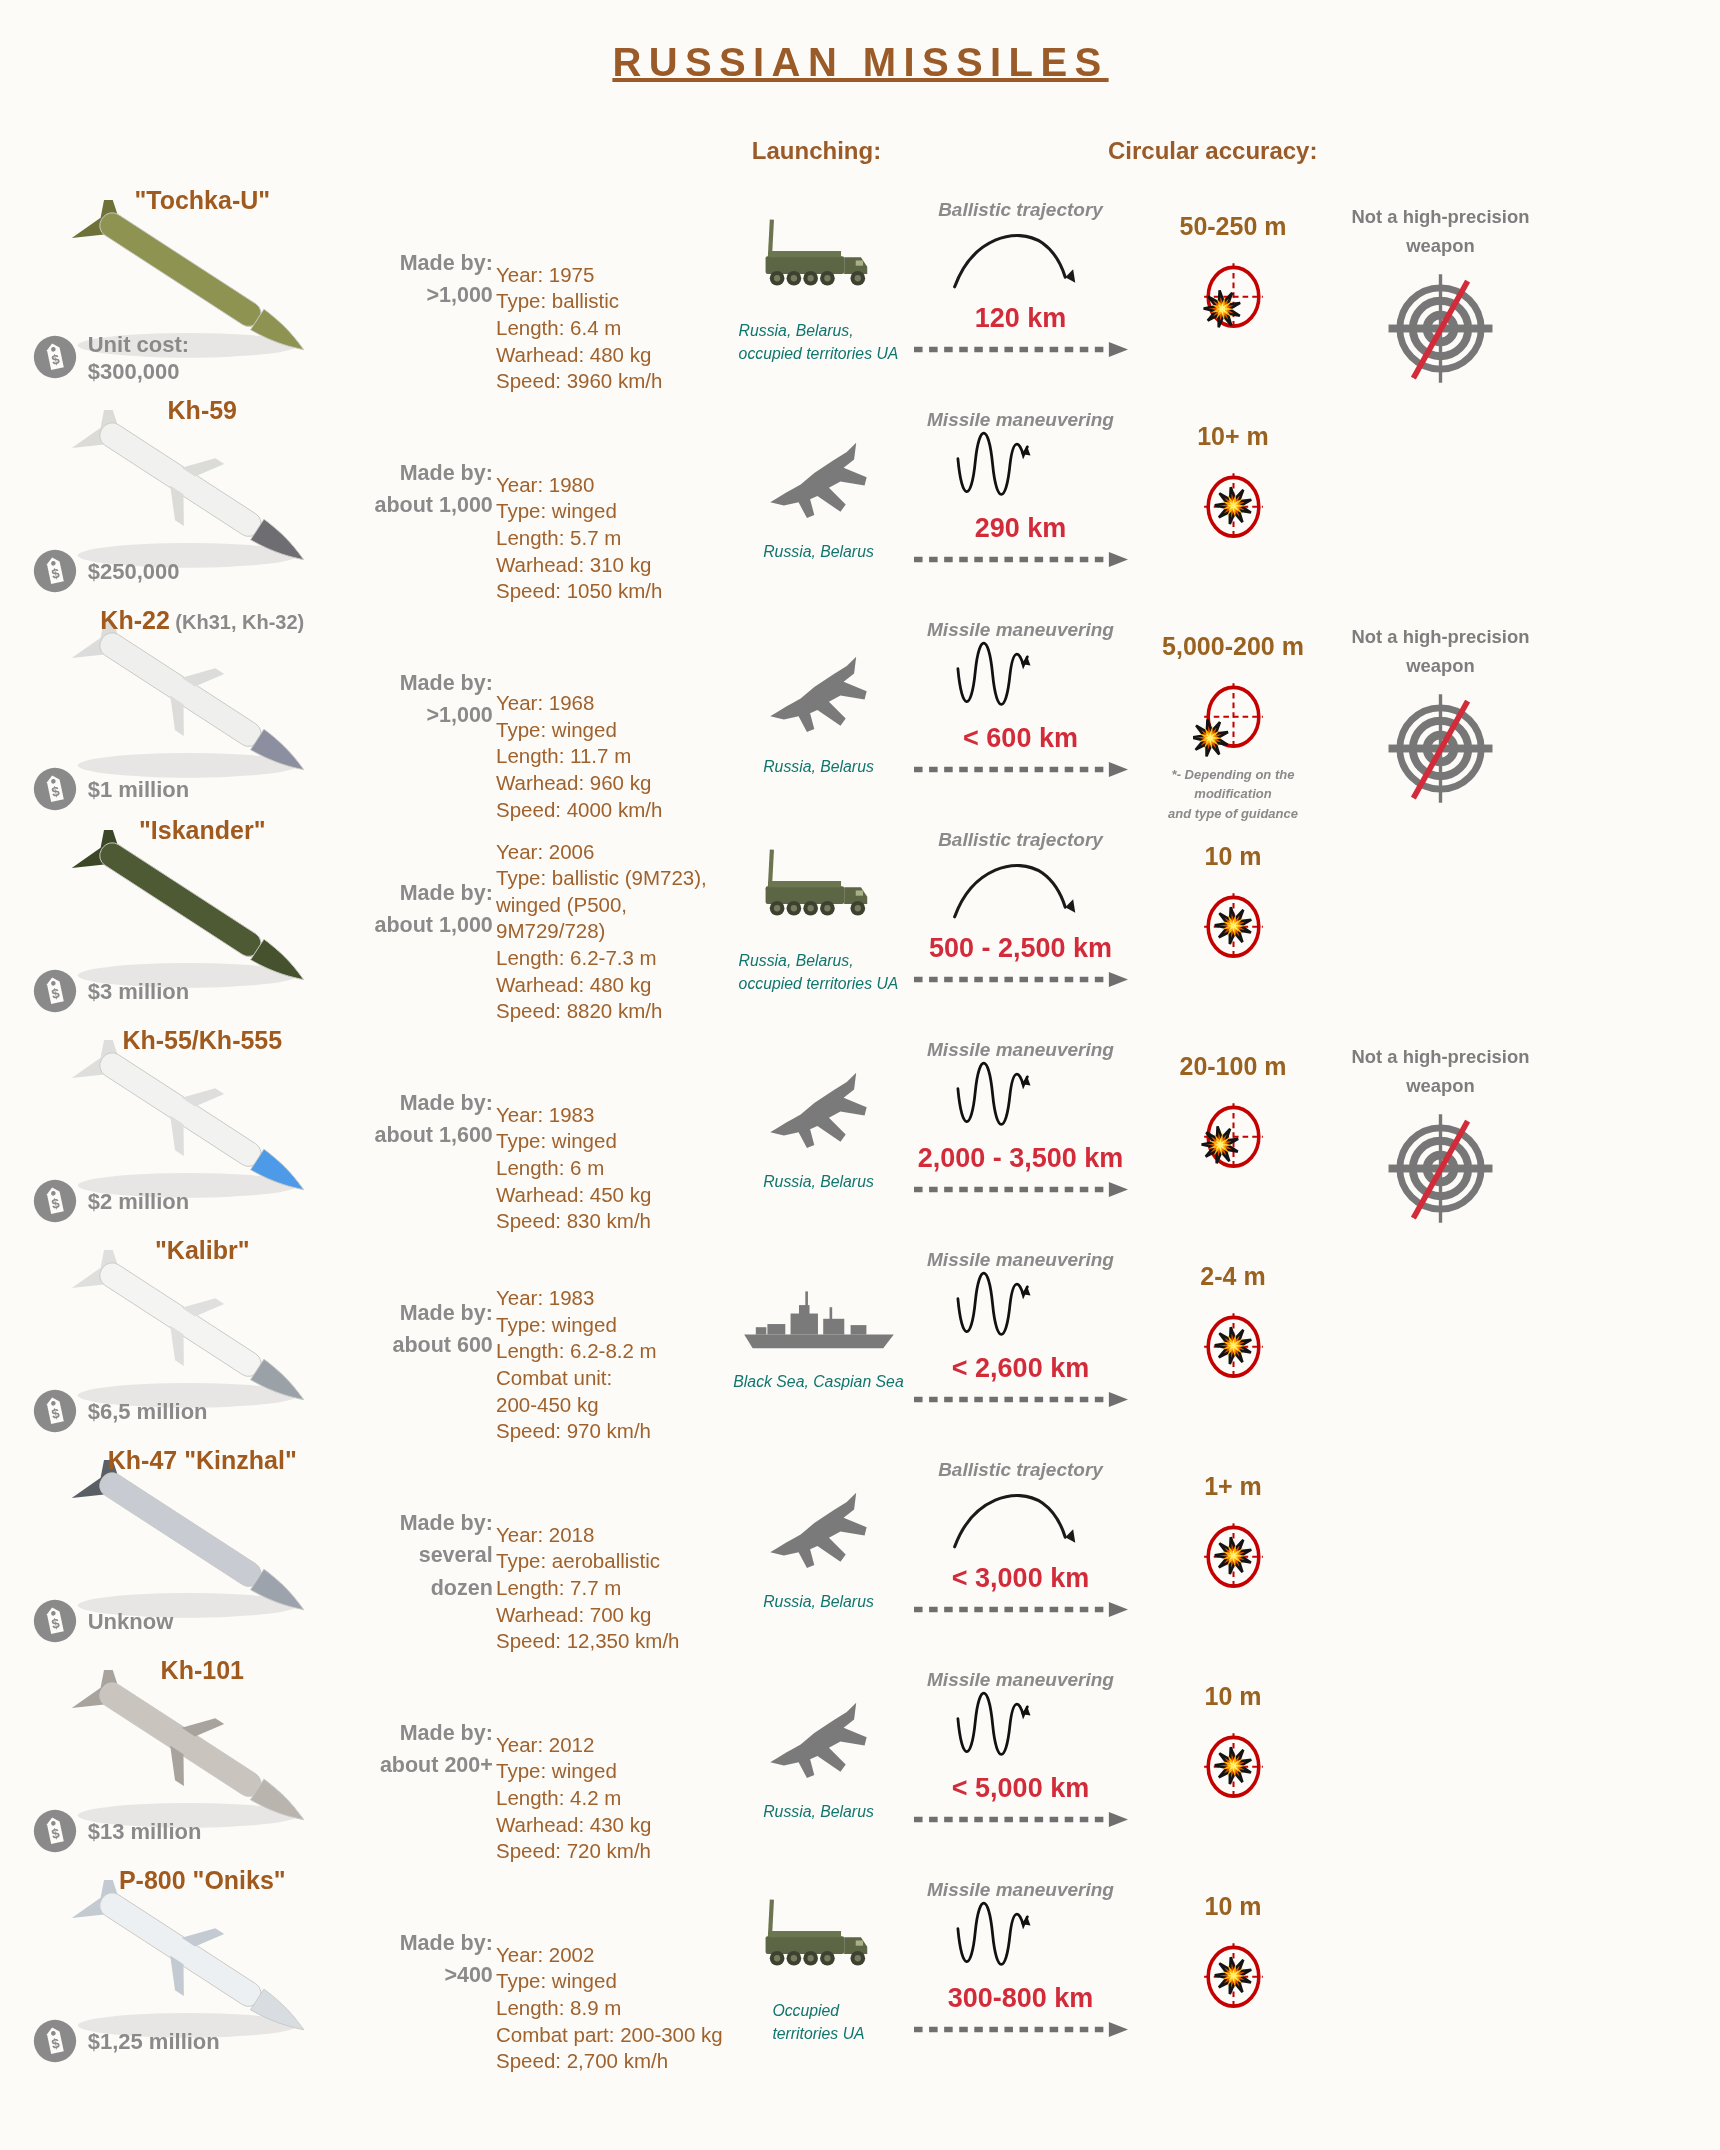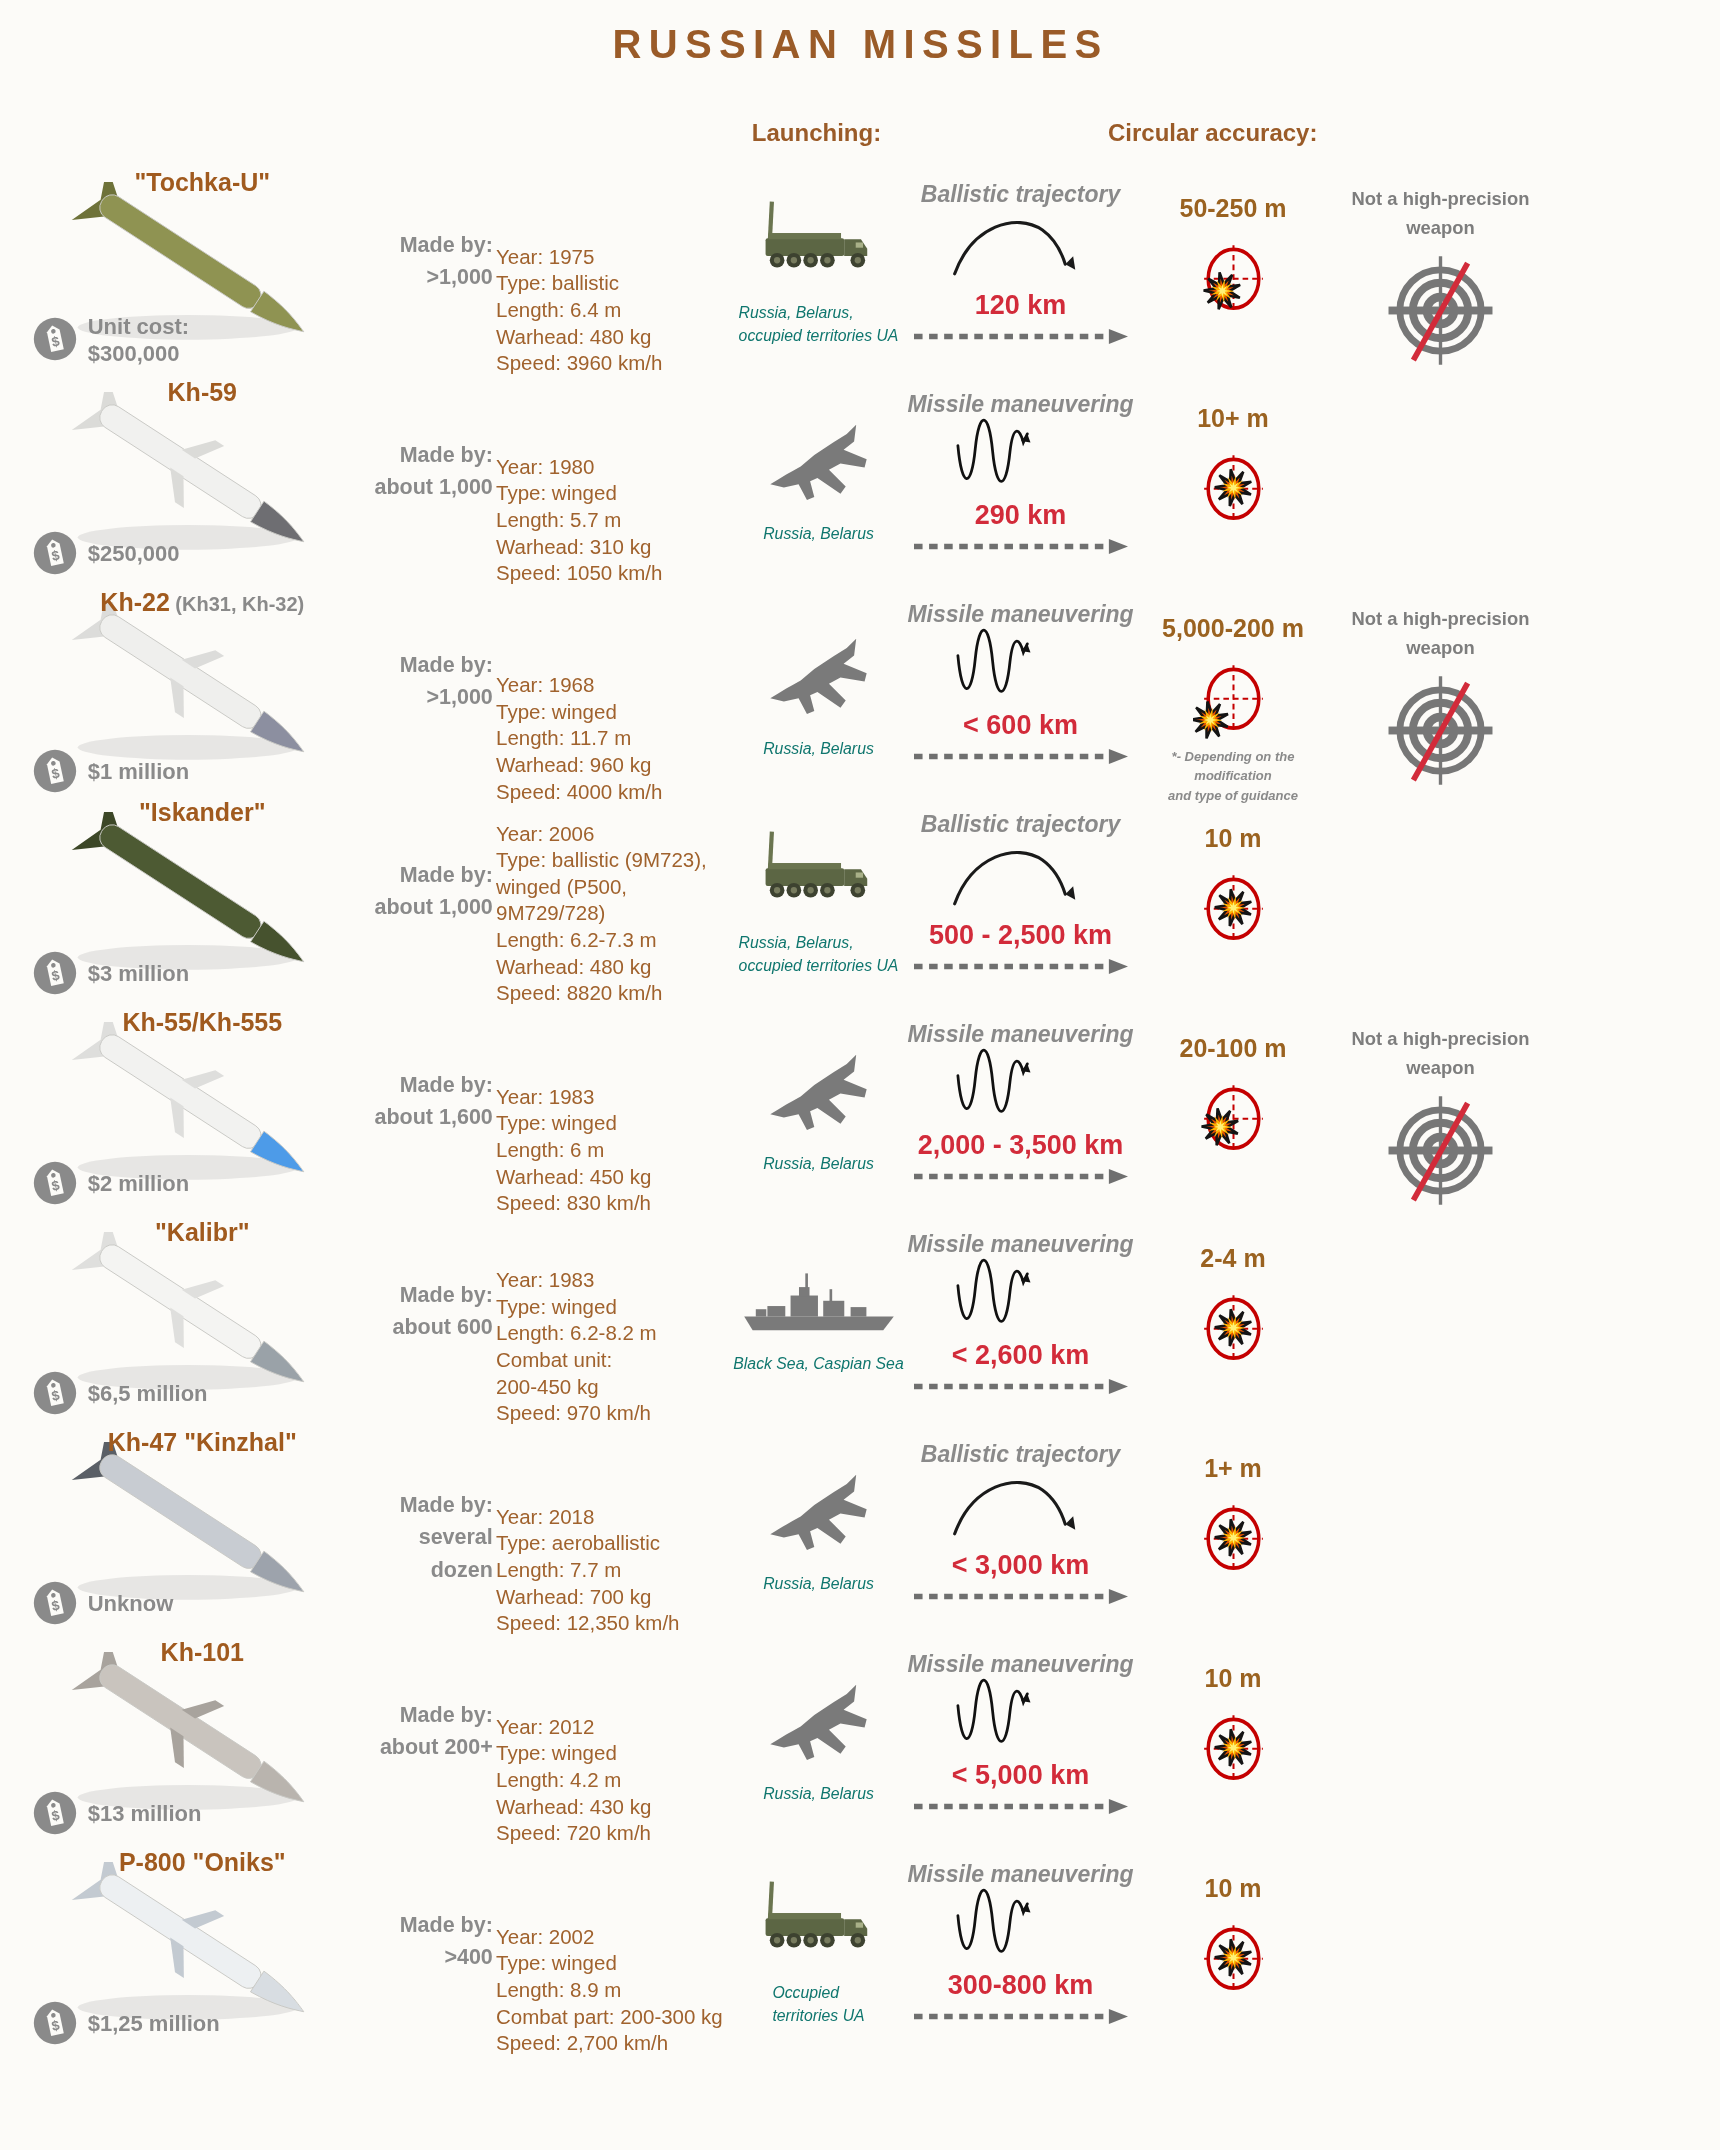--- a/index.html
+++ b/index.html
@@ -1,19 +1,19 @@
 <!DOCTYPE html>
 <html style="font-size:8.4px"><head>
 <meta charset="utf-8">
 <style>
   html,body{margin:0;padding:0;background:#e8e8e6;}
   .page{width:1721px;height:2151px;position:relative;background:#FCFBF8;
         font-family:"Liberation Sans",sans-serif;overflow:hidden;}
-  .page-title{padding-top:22px;text-align:center;font-size:40px;font-weight:bold;
-        color:#9A5B28;letter-spacing:7.4px;}
+  .page-title{padding-top:40px;text-align:center;font-size:40px;font-weight:bold;
+        color:#9A5B28;letter-spacing:7.4px;text-decoration:underline;}
   .col-heads{position:relative;height:100px;}
   .col-head{position:absolute;font-size:24px;font-weight:bold;color:#9A5B28;top:52px;}
   .col-head.launching{left:730px;width:173px;text-align:center;}
   .col-head.accuracy{left:1108px;width:231px;}
   .rows{padding-left:29px;}
   .row{display:grid;grid-template-columns:467px 236px 173px 231px 194px 221px;
        height:210px;position:relative;}
   .col{position:relative;}
   
   .missile-name{position:absolute;top:1.1px;left:5.3px;width:336px;text-align:center;
@@ -26,21 +26,21 @@
   .cost-text{color:#8A8A8A;font-size:22px;font-weight:bold;line-height:1.25;}
   
   .specs-col{display:flex;flex-direction:column;justify-content:flex-end;padding-right:8.4px;}
   .spec-line{font-size:20.5px;color:#A0622D;line-height:1.3;}
   
   .launcher-col{display:flex;flex-direction:column;align-items:center;justify-content:center;gap:7.4px;}
   .launch-loc{text-align:left;color:#0f766e;font-size:15.8px;font-weight:normal;
        font-style:italic;line-height:1.5;}
   
   .traj-col{display:flex;flex-direction:column;align-items:center;}
-  .traj-label{margin-top:13.7px;font-size:23px;font-weight:bold;font-style:italic;color:#8A8A8A;}
+  .traj-label{margin-top:13.7px;font-size:19px;font-weight:bold;font-style:italic;color:#8A8A8A;}
   .traj-art{height:79px;display:flex;align-items:center;}
   .range-value{font-size:27px;font-weight:bold;color:#D22B3A;margin-top:3.2px;}
   .range-arrow{margin-top:5.3px;}
   
   .acc-col{display:flex;flex-direction:column;align-items:center;}
   .acc-value{margin-top:27px;font-size:25px;font-weight:bold;color:#9A6220;}
   .target-wrap{margin-top:13.7px;}
   .footnote{margin-top:4.2px;text-align:center;font-size:13px;font-weight:bold;
        font-style:italic;color:#8A8A8A;line-height:1.5;}
   

